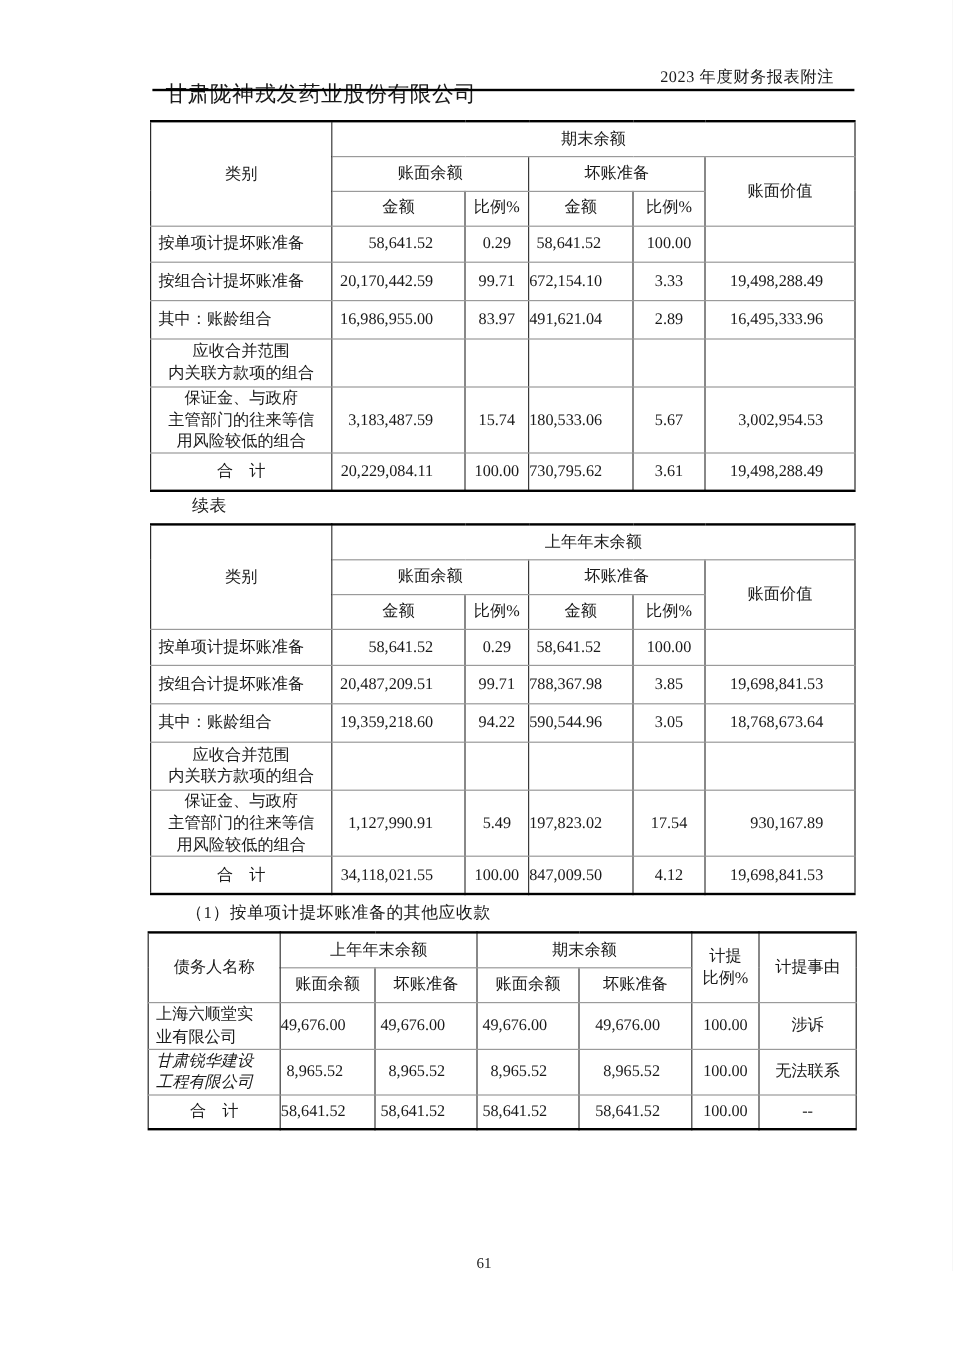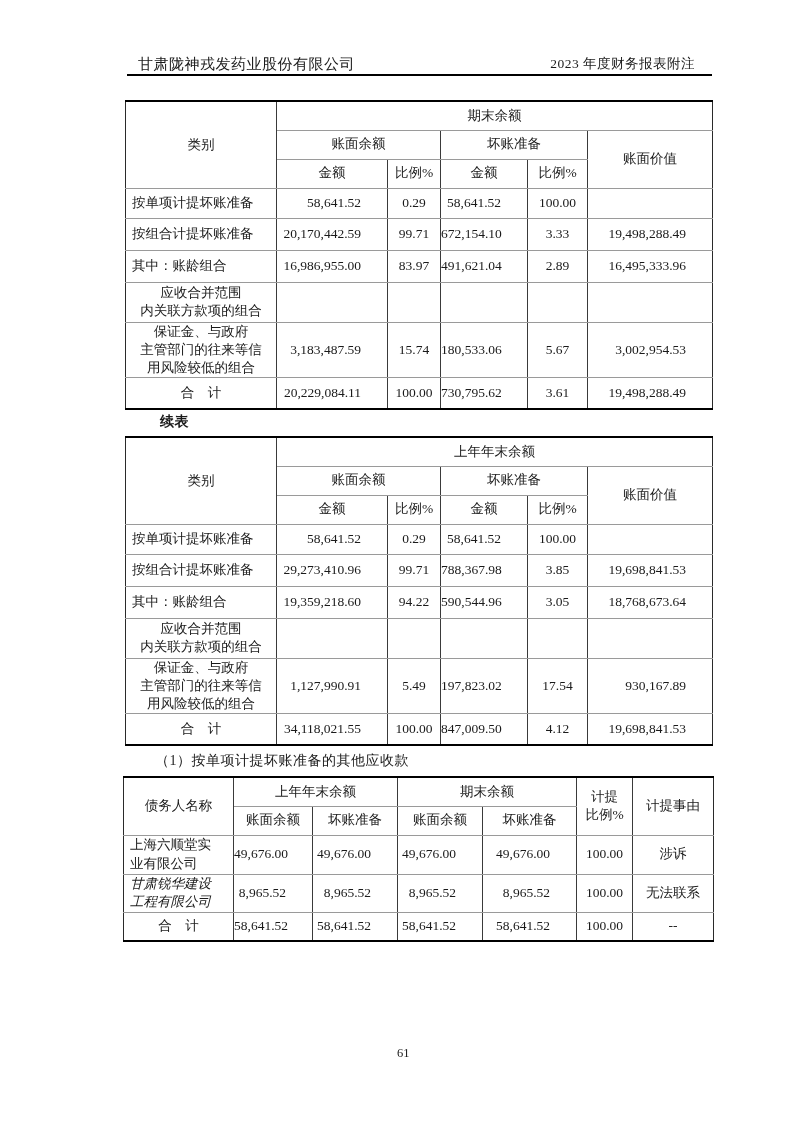--- a/index.html
+++ b/index.html
@@ -6,21 +6,21 @@
   html,body { background: #e8e8e8; }
   .page {
     position: relative;
     width: 794px; height: 1122px;
     margin: 0 auto;
     background: #ffffff;
     font-family: "Liberation Serif", "DejaVu Serif", serif;
     color: #1a1a1a;
     overflow: hidden;
   }
-  .hdr-company { position: absolute; left: 138px; top: 55px; font-size: 15px; letter-spacing: .5px; }
+  .hdr-company { position: absolute; left: 138px; top: 66px; font-size: 18px; letter-spacing: .5px; }
   .hdr-title   { position: absolute; right: 99px; top: 55px; font-size: 13.5px; letter-spacing: .5px; }
   .hdr-rule    { position: absolute; left: 127px; top: 74px; width: 585px; height: 2px; background: #000; }
 
   table { border-collapse: collapse; table-layout: fixed; position: absolute; background: #fff; }
   table.bal  { left: 125px; width: 587px; }
   #t1 { top: 100px; }
   #t2 { top: 436px; }
   #t3 { left: 123px; top: 776px; width: 590px; }
   table { border-top: 2.5px solid #000; border-bottom: 2.5px solid #000; }
   td {
@@ -37,21 +37,21 @@
   .c-cat-c{ text-align: center; white-space: pre-line; }
   .c-num  { text-align: right; padding-right: 26px; }
   .c-pct  { text-align: center; }
   .c-txt  { text-align: center; white-space: pre-line; }
 
   .h29 { height: 29px; } .h30 { height: 30px; } .h32 { height: 32px; }
   .h40 { height: 40px; text-align: center; } .h55 { height: 55px; } .h31 { height: 31px; }
   .h39 { height: 39px; } .h38 { height: 38px; }
 
   .note { position: absolute; font-size: 14px; letter-spacing: .5px; }
-  .note-cont { left: 160px; top: 413px; font-weight: bold; }
+  .note-cont { left: 160px; top: 413px; }
   .note-1 { left: 155px; top: 752px; }
   .note-2 { left: 155px; top: 950px; }
   .footer-page { position: absolute; left: 397px; top: 1046px; width: 40px; text-align: left; font-size: 12.5px; }
 </style>
 </head>
 <body>
 
 <div class="page">
 
   <div class="hdr-company">甘肃陇神戎发药业股份有限公司</div>
@@ -167,21 +167,21 @@
     <tr>
       <td class="c-cat h30">按单项计提坏账准备</td>
       <td class="c-num h30">58,641.52</td>
       <td class="c-pct h30">0.29</td>
       <td class="c-num h30">58,641.52</td>
       <td class="c-pct h30">100.00</td>
       <td class="c-num h30"></td>
     </tr>
     <tr>
       <td class="c-cat h32">按组合计提坏账准备</td>
-      <td class="c-num h32">29,273,410.96</td>
+      <td class="c-num h32">20,487,209.51</td>
       <td class="c-pct h32">99.71</td>
       <td class="c-num h32">788,367.98</td>
       <td class="c-pct h32">3.85</td>
       <td class="c-num h32">19,698,841.53</td>
     </tr>
     <tr>
       <td class="c-cat h32">其中：账龄组合</td>
       <td class="c-num h32">19,359,218.60</td>
       <td class="c-pct h32">94.22</td>
       <td class="c-num h32">590,544.96</td>

